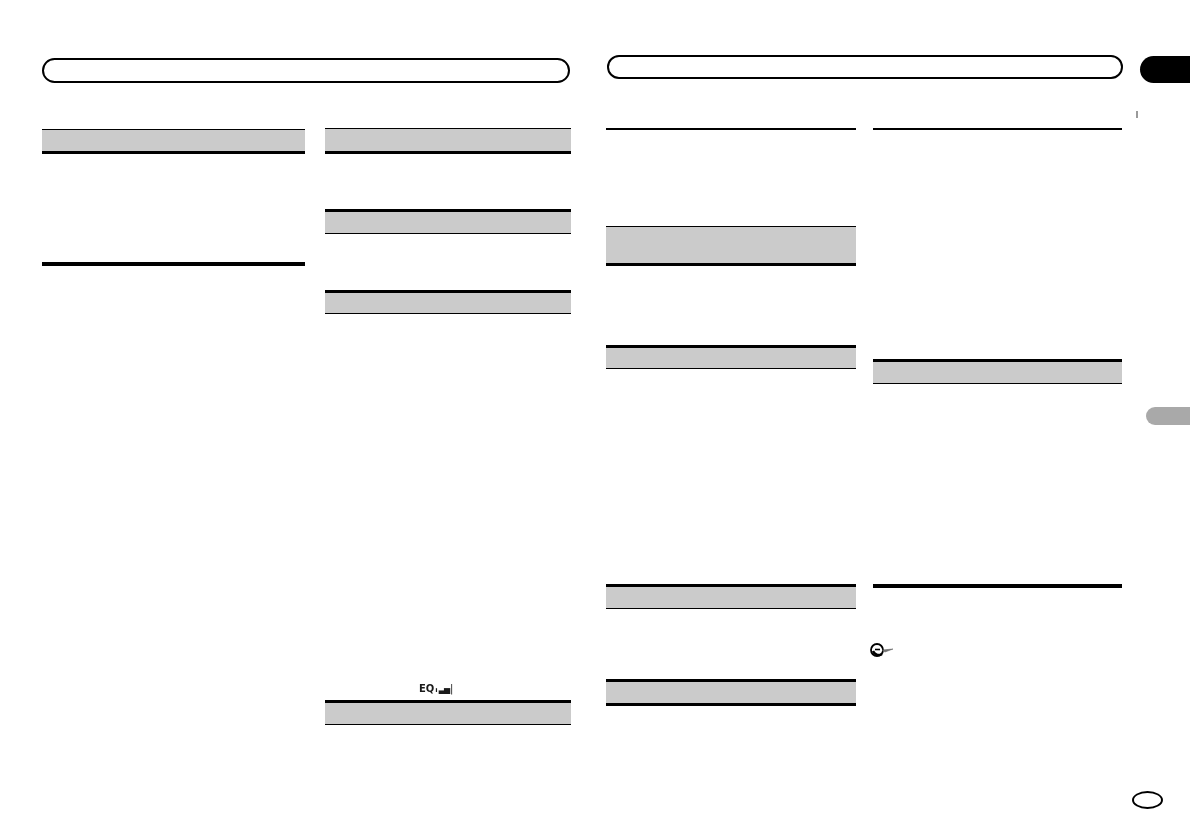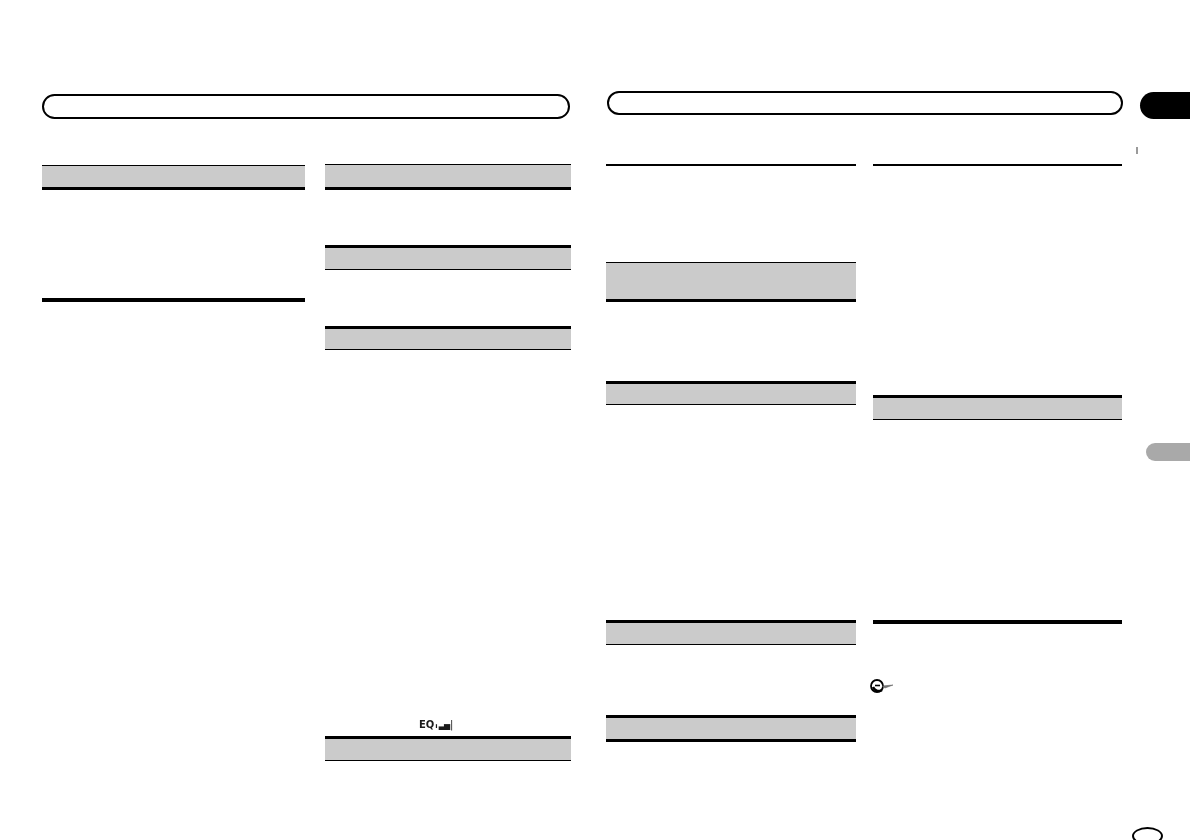--- a/index.html
+++ b/index.html
@@ -8,21 +8,21 @@
     background: #ffffff;
     font-family: "DejaVu Sans", sans-serif;
   }
   #canvas {
     position: relative;
     width: 1190px;
     height: 840px;
     background: #ffffff;
     overflow: hidden;
   }
-  .abs { position: absolute; margin-top: 36px; }
+  .abs { position: absolute; }
 
   
   .title-pill {
     border: 2.5px solid #000000;
     border-radius: 14px;
     background: #ffffff;
     box-sizing: border-box;
   }
 
   

